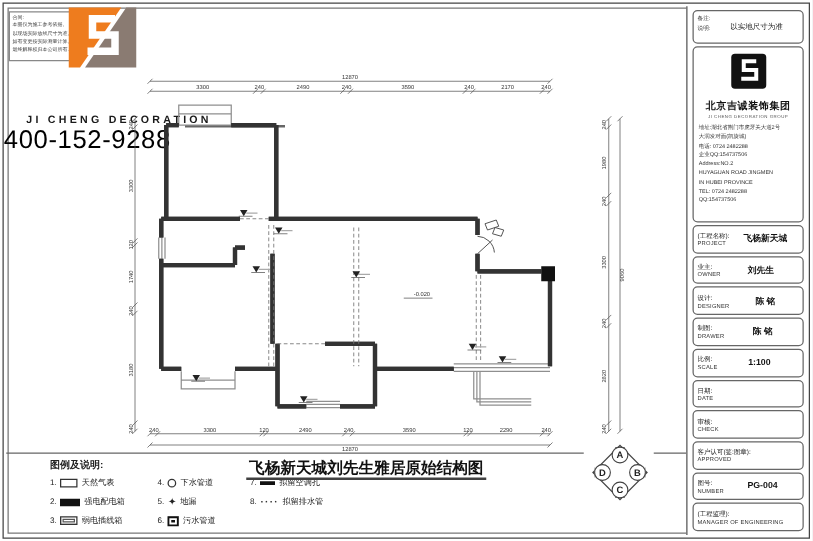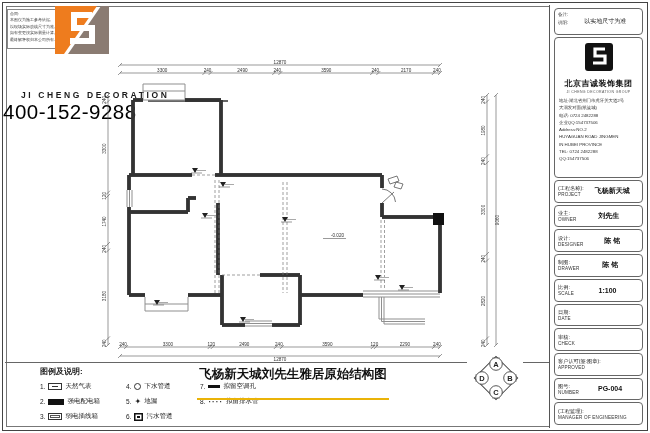--- a/index.html
+++ b/index.html
@@ -19,21 +19,21 @@
   .dim{stroke:#555;stroke-width:0.6;}
   .dimtext{font-size:4.6px;fill:#333;}
   
   .band-line-l{position:absolute;left:5px;top:362px;width:462px;height:1px;background:#666;}
   .band-line-r{position:absolute;left:523px;top:362px;width:26px;height:1px;background:#666;}
   .legend{position:absolute;left:8px;top:366px;width:300px;margin-left:32px;}
   .legend-title{font-size:8px;font-weight:bold;color:#222;margin-bottom:3px;}
   .legend-grid{display:grid;grid-template-columns:86px 74px 96px;grid-template-rows:repeat(3,13px);grid-auto-flow:column;row-gap:2px;}
   .li{display:flex;align-items:center;gap:3px;font-size:6.5px;color:#222;white-space:nowrap;}
   .main-title{position:absolute;left:168px;top:366px;width:250px;text-align:center;font-size:12.5px;font-weight:bold;color:#111;}
-  .main-title span{border-bottom:2px solid #eab308;padding:0 2px 17px 2px;}
+  .main-title span{border-bottom:2px solid #404040;padding:0 2px 1px 2px;}
   .compass{position:absolute;left:470px;top:352px;}
   
   .tblock{position:absolute;left:549px;top:5px;width:97px;height:423px;border-left:1px solid #555;background:#fff;box-sizing:border-box;padding:3px 3px 3px 4px;display:flex;flex-direction:column;gap:2px;}
   .tb-box{border:1px solid #666;border-radius:4px;box-sizing:border-box;position:relative;background:#fff;}
   .tb-notes{height:27px;padding:2px 3px;display:flex;gap:3px;}
   .tb-notes .lbls{font-size:4.5px;line-height:1.8;color:#333;}
   .tb-notes .val{font-size:6px;align-self:center;flex:1;text-align:center;color:#222;}
   .tb-company{height:141px;text-align:center;padding:4px 2px;}
   .co-name{font-size:8px;font-weight:bold;margin-top:2px;color:#111;letter-spacing:0.5px;}
   .co-name-en{font-size:3.5px;color:#555;letter-spacing:0.4px;margin-top:1px;}

